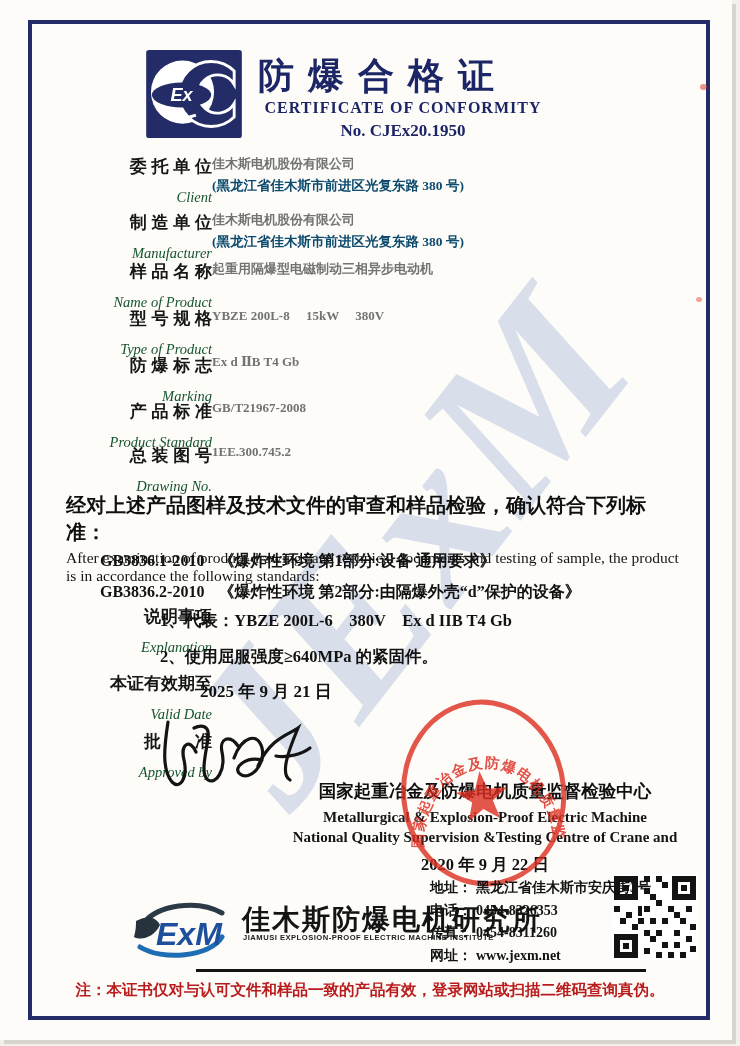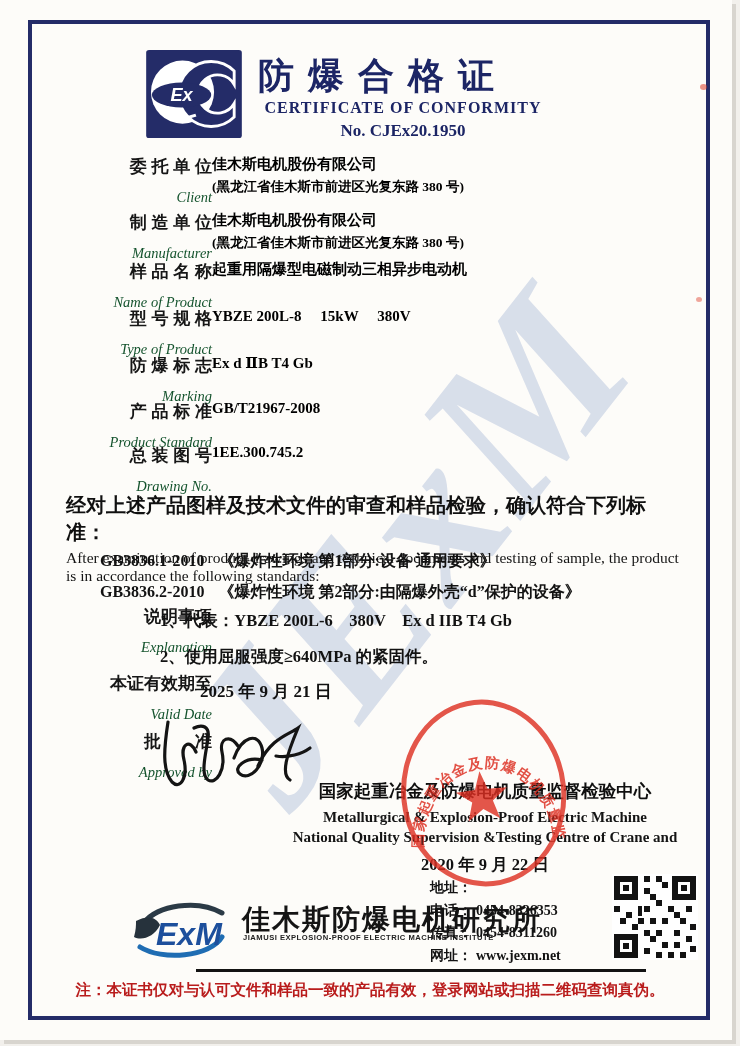--- a/index.html
+++ b/index.html
@@ -49,22 +49,22 @@
     font-family:"Liberation Serif","DejaVu Serif",serif;
     font-size:17px; font-weight:bold; color:#1c2565;
   }
 
   
   .row { position:absolute; left:0; width:660px; }
   .lbl { position:absolute; left:102px; width:110px;text-align:right; }
   .lbl-cn { font-size:17px; font-weight:bold; color:#161616; white-space:nowrap; }
   .lbl-en { font-family:"Liberation Serif","DejaVu Serif",serif; font-size:14.5px; color:#14532d; margin-top:11px; white-space:nowrap;font-style:italic; }
   .val { position:absolute; left:212px; width:470px; }
-  .val-main { font-family:"Liberation Serif","DejaVu Serif",serif; font-size:15px; font-weight:bold; color:#000000; white-space:nowrap; }
-  .val-sub { font-family:"Liberation Serif","DejaVu Serif",serif; font-size:13.5px; font-weight:bold; color:#000000; margin-top:4px; white-space:nowrap; }
+  .val-main { font-family:"Liberation Serif","DejaVu Serif",serif; font-size:13px; font-weight:bold; color:#737373; white-space:nowrap; }
+  .val-sub { font-family:"Liberation Serif","DejaVu Serif",serif; font-size:13.5px; font-weight:bold; color:#0c4a6e; margin-top:4px; white-space:nowrap; }
 
   .statement { position:absolute; left:66px; top:492px; width:614px; }
   .st-cn { font-size:20px; font-weight:bold; color:#101010; }
   .st-en { font-family:"Liberation Serif","DejaVu Serif",serif; font-size:15.5px; color:#141414; line-height:18px; margin-top:3px; }
   .standard { position:absolute; left:100px; font-family:"Liberation Serif","DejaVu Serif",serif; font-size:16px; font-weight:bold; color:#121212; white-space:nowrap; }
   .std-title { margin-left:14px; font-weight:bold; }
 
   .expl-item { position:absolute; left:160px; font-family:"Liberation Serif","DejaVu Serif",serif; font-size:16.5px; font-weight:bold; color:#121212; white-space:nowrap; }
 
   .valid-value { position:absolute; left:200px; top:680px; font-family:"Liberation Serif","DejaVu Serif",serif; font-size:17px; font-weight:bold; }
@@ -309,20 +309,21 @@
       <path d="M 10 28 C 22 22, 30 24, 34 32 C 28 44, 16 48, 8 44 C 10 37, 10 32, 10 28 Z" fill="#26323c"></path>
       <text x="30" y="52" font-family="Liberation Sans, sans-serif" font-weight="bold" font-style="italic" font-size="32" fill="#1d4f9c">ExM</text>
     </svg>
   </div>
   <div class="inst-cn">佳木斯防爆电机研究所</div>
   <div class="inst-en">JIAMUSI EXPLOSION-PROOF ELECTRIC MACHINE INSTITUTE</div>
 
   <div class="contact">
     <div class="contact-row">
       <span class="c-label">地址：</span>
+      <span class="c-value">黑龙江省佳木斯市安庆街3号</span>
     </div>
     <div class="contact-row">
       <span class="c-label">电话：</span>
       <span class="c-value">0454-8326353</span>
     </div>
     <div class="contact-row">
       <span class="c-label">传真：</span>
       <span class="c-value">0454-8311260</span>
     </div>
     <div class="contact-row">

